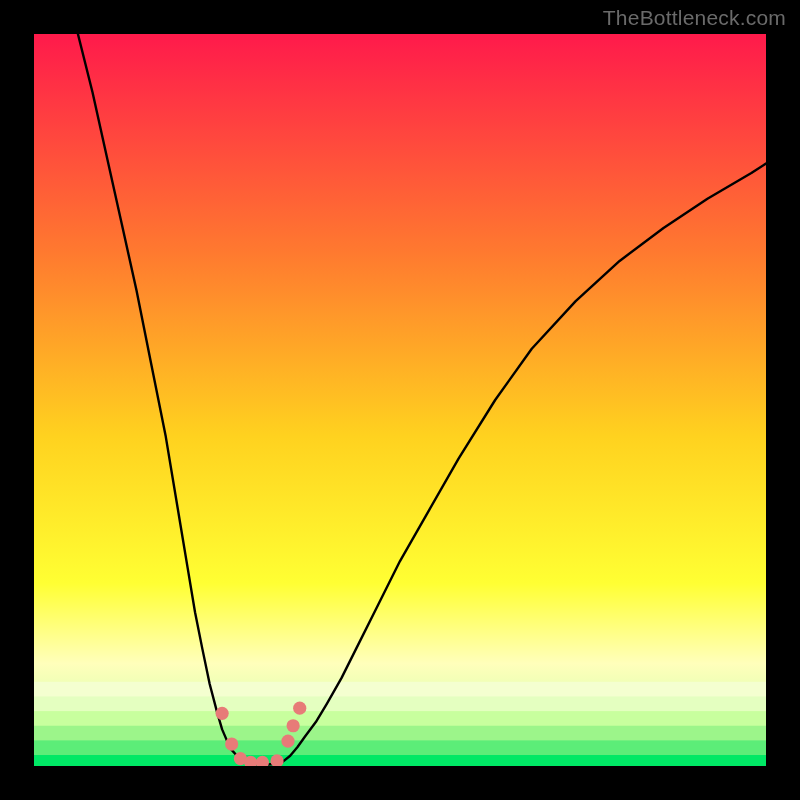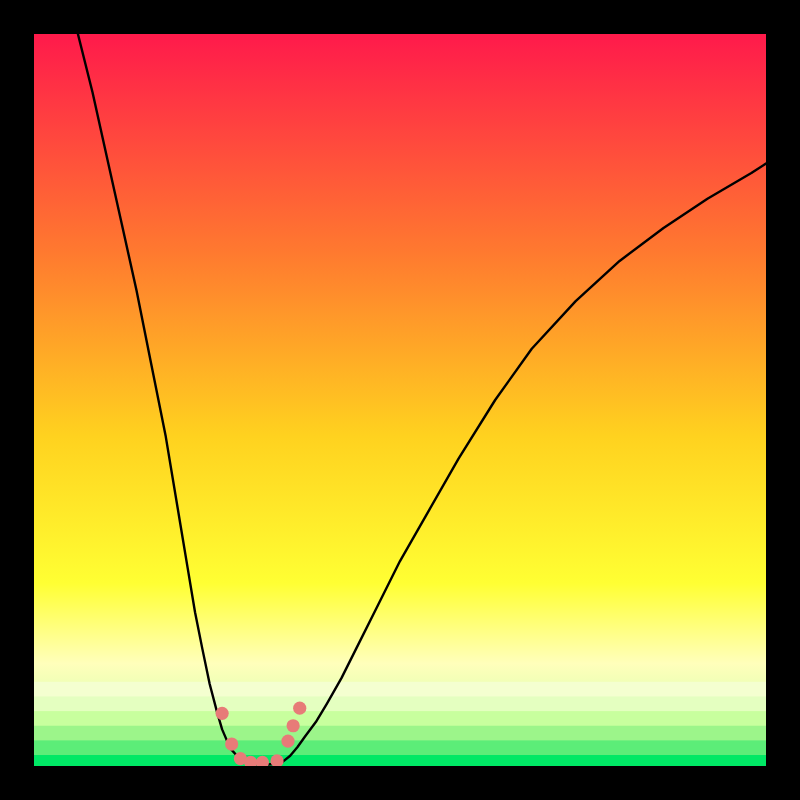--- a/index.html
+++ b/index.html
@@ -71,13 +71,14 @@
         <circle cx="197.64" cy="710.04" r="6.6" fill="#e77b78" stroke="#8c3a37" stroke-width="0"></circle>
         <circle cx="206.42" cy="724.68" r="6.6" fill="#e77b78" stroke="#8c3a37" stroke-width="0"></circle>
         <circle cx="216.67" cy="728.34" r="6.6" fill="#e77b78" stroke="#8c3a37" stroke-width="0"></circle>
         <circle cx="228.38" cy="728.34" r="6.6" fill="#e77b78" stroke="#8c3a37" stroke-width="0"></circle>
         <circle cx="243.02" cy="726.88" r="6.6" fill="#e77b78" stroke="#8c3a37" stroke-width="0"></circle>
         <circle cx="254.00" cy="707.11" r="6.6" fill="#e77b78" stroke="#8c3a37" stroke-width="0"></circle>
         <circle cx="259.13" cy="691.74" r="6.6" fill="#e77b78" stroke="#8c3a37" stroke-width="0"></circle>
         <circle cx="265.72" cy="674.17" r="6.6" fill="#e77b78" stroke="#8c3a37" stroke-width="0"></circle>
       </svg>
   </div>
+  <div class="watermark">TheBottleneck.com</div>
 </div>
 
 </body></html>

